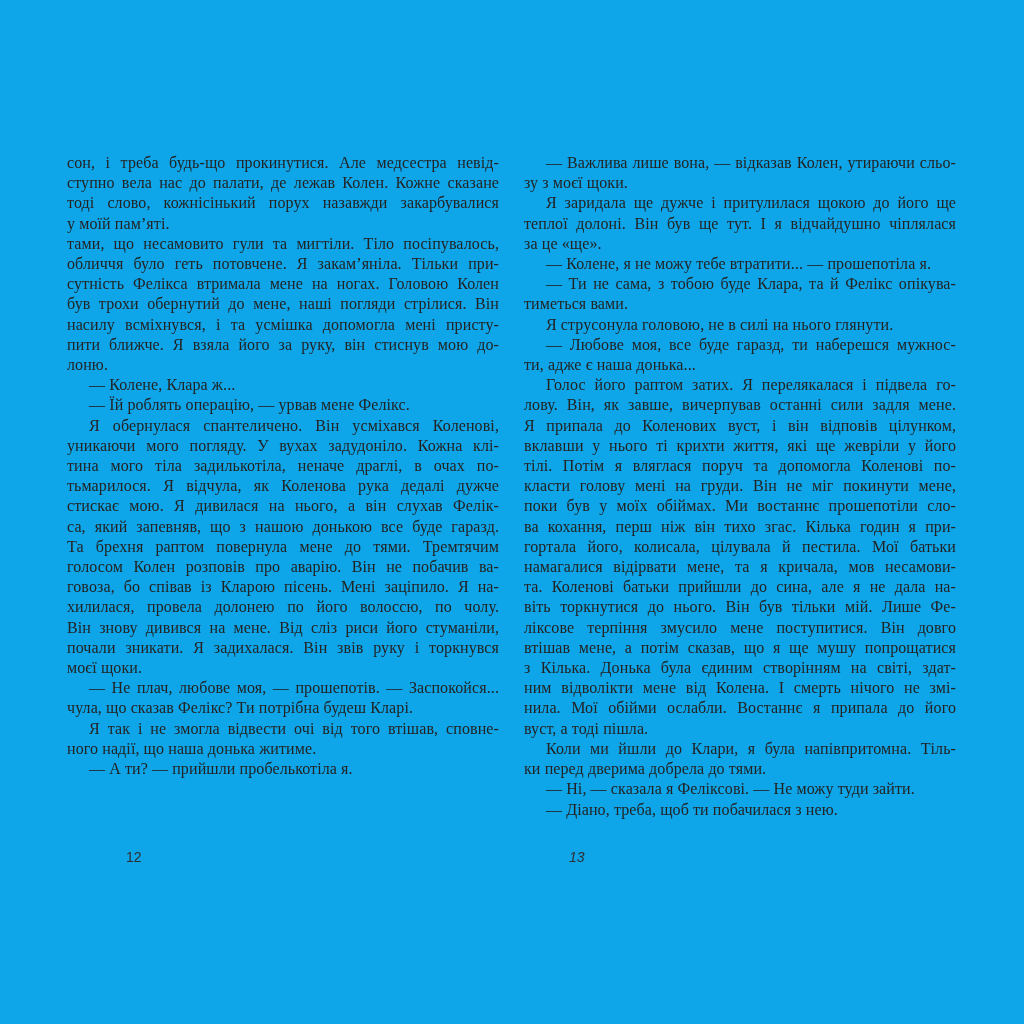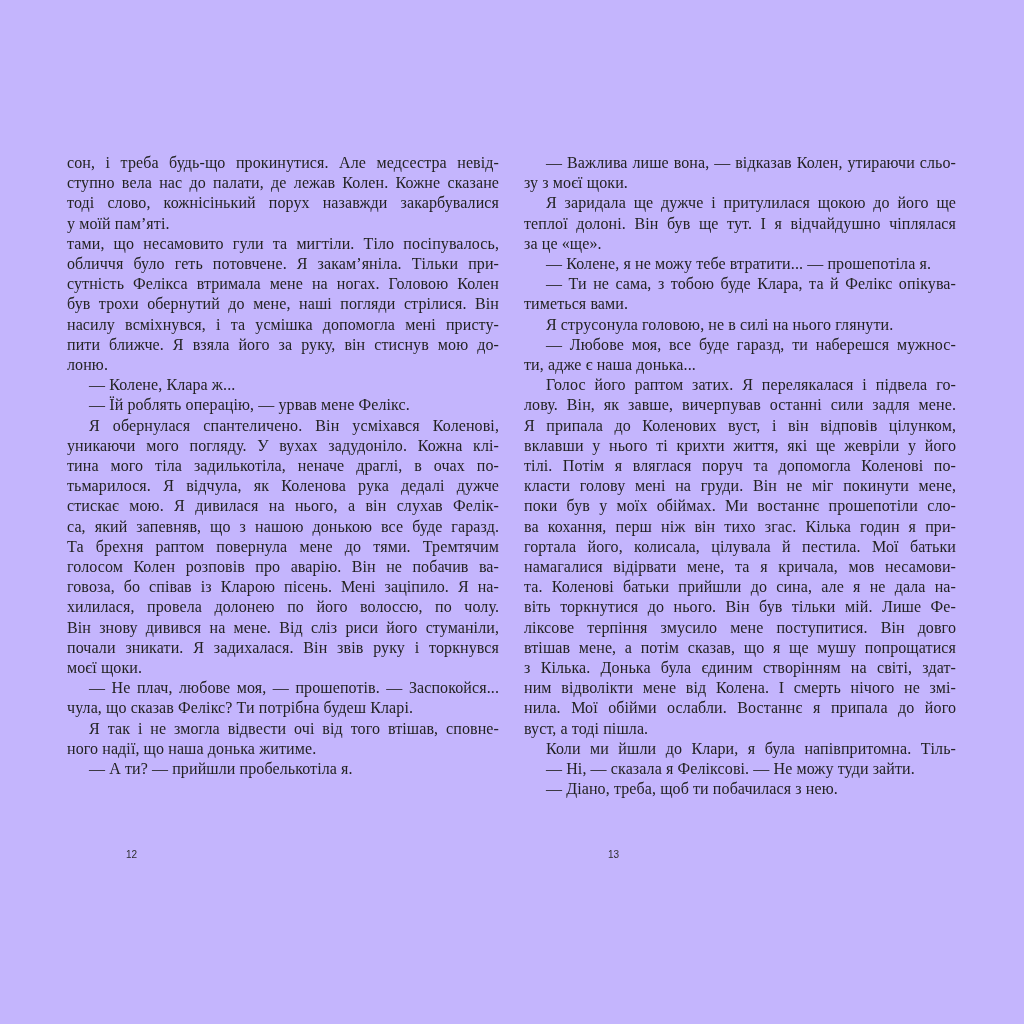--- a/index.html
+++ b/index.html
@@ -4,21 +4,21 @@
 <style>
   html, body {
     margin: 0;
     padding: 0;
     background: #ffffff;
   }
   .spread {
     position: relative;
     width: 1024px;
     height: 1024px;
-    background: #c4b5fd;
+    background: #0ea5e9;
     overflow: hidden;
     font-family: "Liberation Serif", "DejaVu Serif", serif;
     color: #232323;
   }
   .page-col {
     position: absolute;
     top: 153px;
     width: 432px;
     font-size: 16px;
     line-height: 20.2px;
@@ -34,25 +34,25 @@
   }
   .line.full {
     text-align: justify;
     text-align-last: justify;
   }
   .line.ind { padding-left: 22px; }
   .page-num {
     position: absolute;
     top: 849px;
     font-family: "Liberation Sans", "DejaVu Sans", sans-serif;
-    font-size: 10px;
+    font-size: 14px;
     color: #2e2e2e;
   }
   .page-num.left  { left: 126px; }
-  .page-num.right { left: 608px; }
+  .page-num.right { left: 569px; font-style: italic; }
 </style>
 </head>
 <body>
 
 <div class="spread">
   <div class="page-col left">
       <div class="para">
         <div class="line full">сон, і треба будь-що прокинутися. Але медсестра невід-</div>
         <div class="line full">ступно вела нас до палати, де лежав Колен. Кожне сказане</div>
         <div class="line full">тоді слово, кожнісінький порух назавжди закарбувалися</div>
@@ -139,20 +139,21 @@
         <div class="line full">віть торкнутися до нього. Він був тільки мій. Лише Фе-</div>
         <div class="line full">ліксове терпіння змусило мене поступитися. Він довго</div>
         <div class="line full">втішав мене, а потім сказав, що я ще мушу попрощатися</div>
         <div class="line full">з Кілька. Донька була єдиним створінням на світі, здат-</div>
         <div class="line full">ним відволікти мене від Колена. І смерть нічого не змі-</div>
         <div class="line full">нила. Мої обійми ослабли. Востаннє я припала до його</div>
         <div class="line">вуст, а тоді пішла.</div>
       </div>
       <div class="para">
         <div class="line full ind">Коли ми йшли до Клари, я була напівпритомна. Тіль-</div>
+        <div class="line">ки перед дверима добрела до тями.</div>
       </div>
       <div class="para">
         <div class="line ind">— Ні, — сказала я Феліксові. — Не можу туди зайти.</div>
       </div>
       <div class="para">
         <div class="line ind">— Діано, треба, щоб ти побачилася з нею.</div>
       </div>
     </div>
   <div class="page-num left">12</div>
   <div class="page-num right">13</div>

